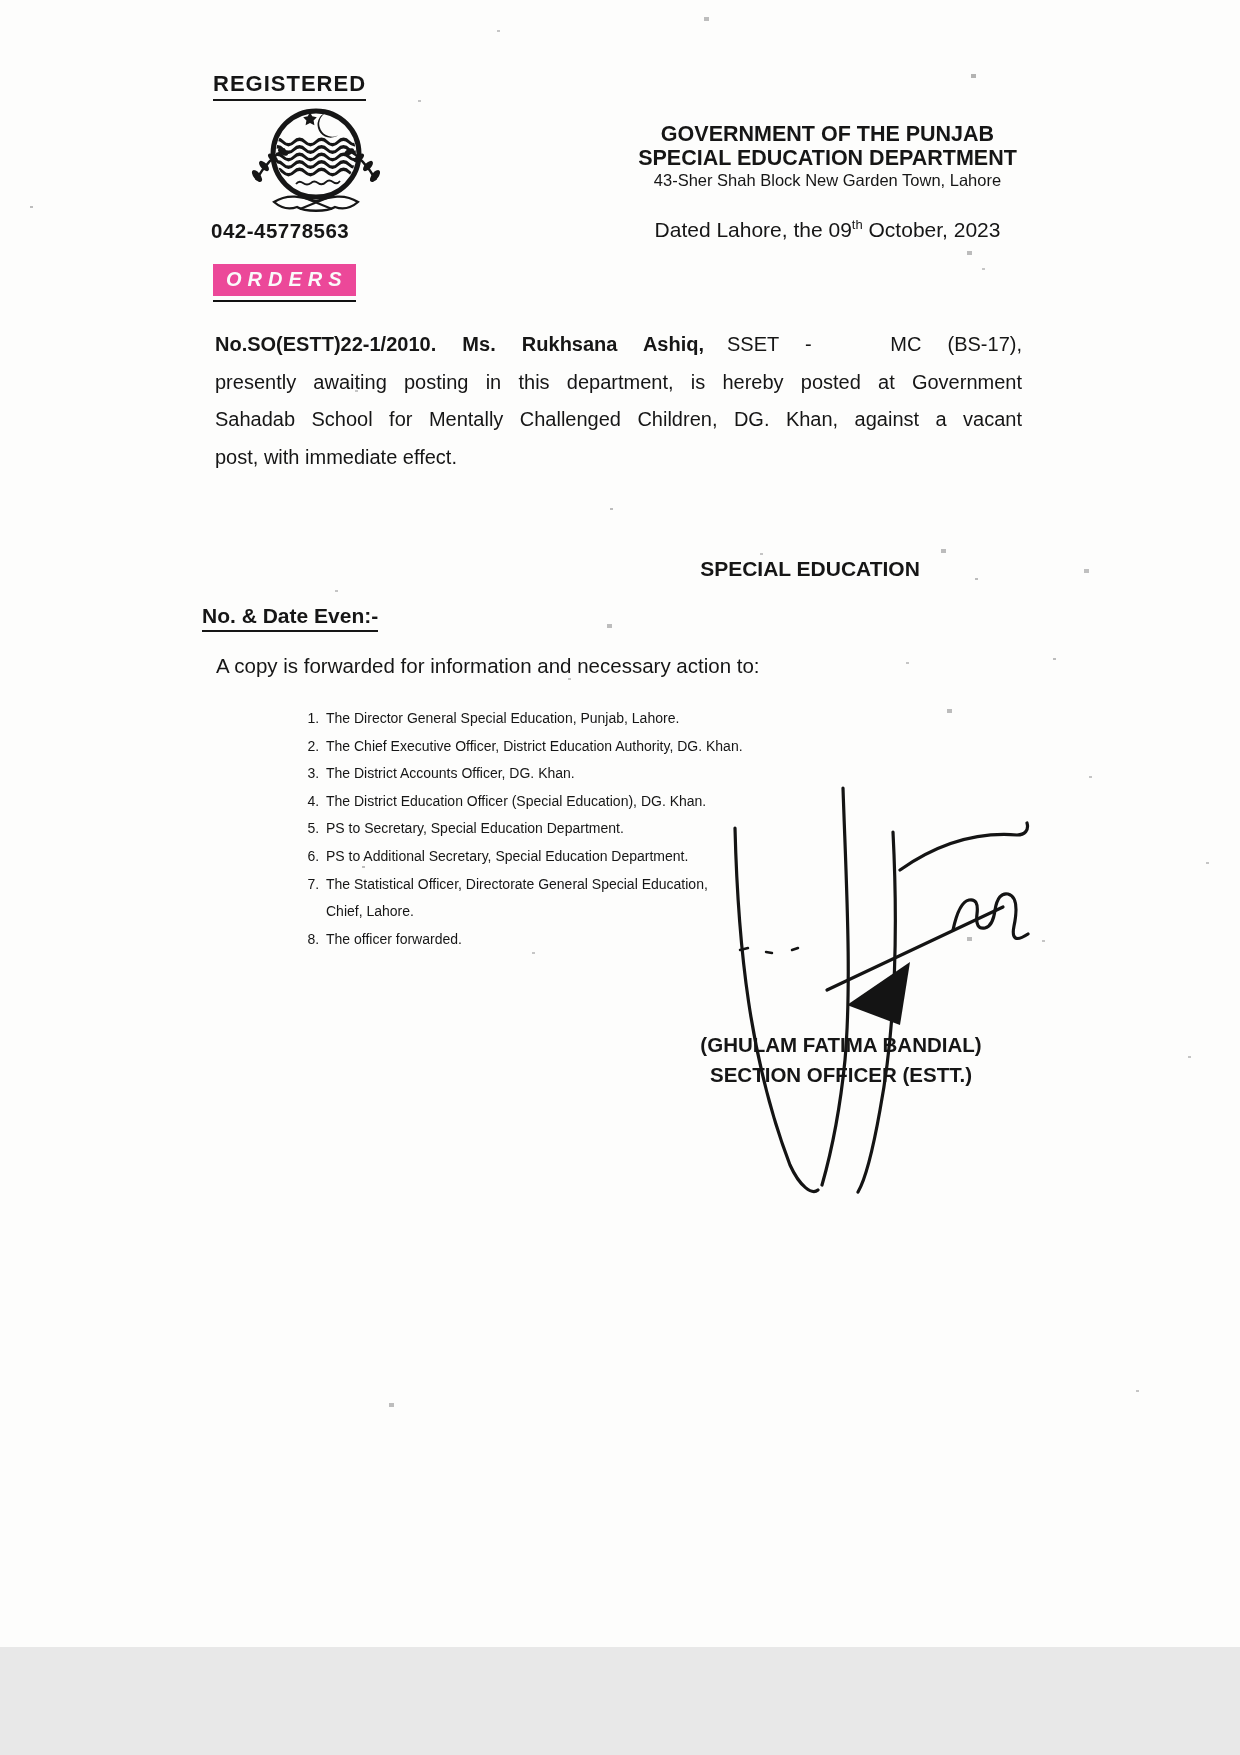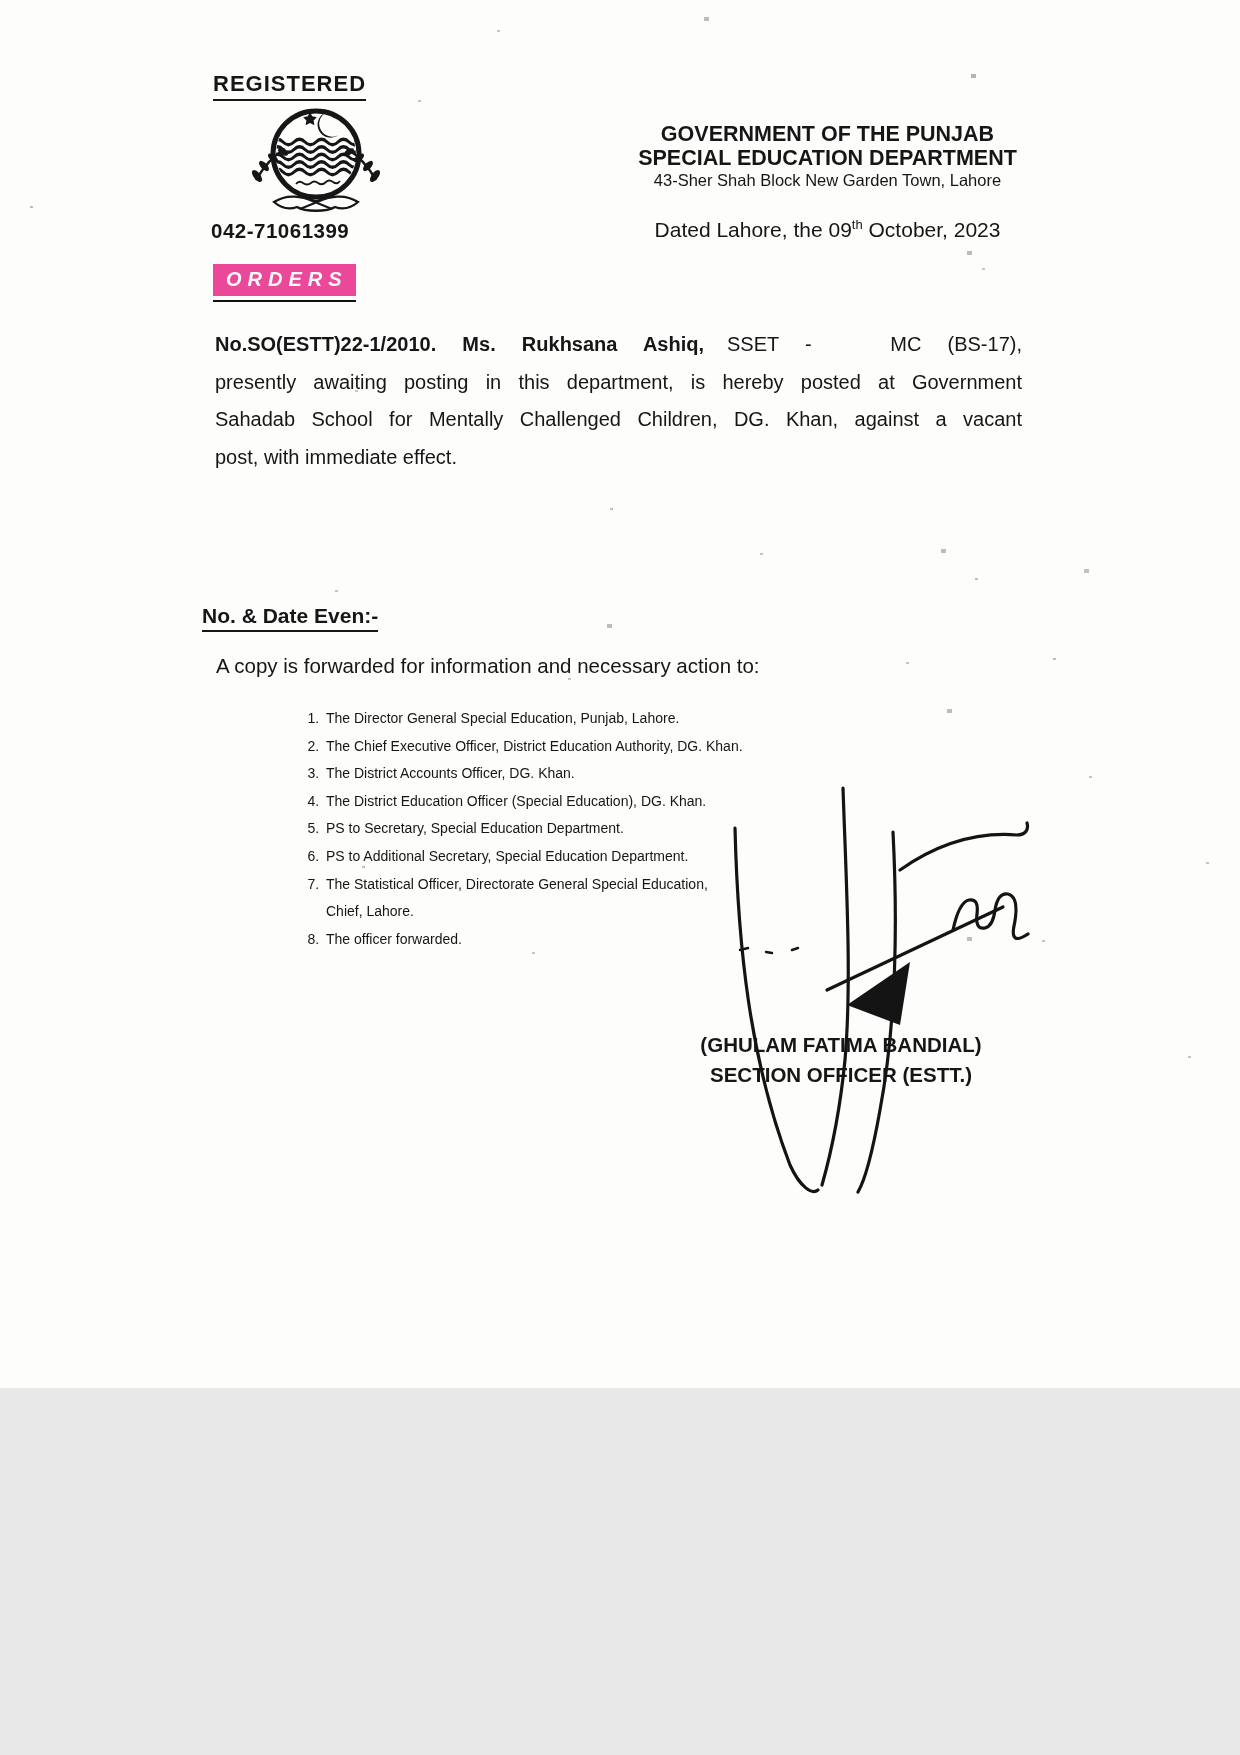--- a/index.html
+++ b/index.html
@@ -1,17 +1,17 @@
 <!DOCTYPE html>
 <html><head>
 <meta charset="utf-8">
 <style>
   html,body { margin:0; padding:0; background:#e8e8e8; }
   .page {
-    position:relative; width:1240px; height:1388px; margin:0 auto;
+    position:relative; width:1240px; height:1647px; margin:0 auto;
     background:#fdfdfc; color:#161616;
     font-family:"Liberation Sans","DejaVu Sans",sans-serif;
     overflow:hidden;
   }
   .abs { position:absolute; }
 
   .registered {
     left:213px; top:71px; font-size:22px; font-weight:bold; letter-spacing:1px;
     border-bottom:2.5px solid #161616; padding-bottom:2px;
   }
@@ -101,21 +101,21 @@
       <ellipse cx="43" cy="50" rx="2.8" ry="5.6" transform="rotate(-60 43 50)"></ellipse>
       <ellipse cx="135" cy="74" rx="3.4" ry="7" transform="rotate(38 135 74)"></ellipse>
       <ellipse cx="128" cy="64" rx="3.2" ry="6.4" transform="rotate(44 128 64)"></ellipse>
       <ellipse cx="119" cy="56" rx="3" ry="6" transform="rotate(52 119 56)"></ellipse>
       <ellipse cx="109" cy="50" rx="2.8" ry="5.6" transform="rotate(60 109 50)"></ellipse>
     </g>
     <path d="M34,100 C48,91 62,95 76,99 C90,95 104,91 118,100 C111,106 103,108 95,105 C87,110 65,110 57,105 C49,108 41,106 34,100 Z" fill="none" stroke="#161616" stroke-width="2.3"></path>
     <path d="M60,94 L92,107 M92,94 L60,107" stroke="#161616" stroke-width="2" fill="none"></path>
   </svg>
 
-  <div class="abs phone">042-71061399</div>
+  <div class="abs phone">042-45778563</div>
 
   <div class="abs letterhead">
     <div class="lh-gov">GOVERNMENT OF THE PUNJAB</div>
     <div class="lh-dep">SPECIAL EDUCATION DEPARTMENT</div>
     <div class="lh-addr">43-Sher Shah Block New Garden Town, Lahore</div>
   </div>
 
   <div class="abs dateline">
     <span>Dated Lahore, the 09</span><sup>th</sup><span> October, 2023</span>
   </div>
@@ -125,20 +125,21 @@
   </div>
 
   <div class="abs order-para">
     <div class="jline"><b>No.SO(ESTT)22-1/2010. Ms. Rukhsana Ashiq,</b><span class="order-rest">SSET -&nbsp;&nbsp;&nbsp;MC (BS-17),</span></div>
     <div class="jline">presently awaiting posting in this department, is hereby posted at Government</div>
     <div class="jline">Sahadab School for Mentally Challenged Children, DG. Khan, against a vacant</div>
     <div>post, with immediate effect.</div>
   </div>
 
   <div class="abs secretary-block">
+    <div>SPECIAL EDUCATION</div>
   </div>
 
   <div class="abs ref-label">No. &amp; Date Even:-</div>
 
   <div class="abs forward">A copy is forwarded for information and necessary action to:</div>
 
   <ol class="abs recipients">
       <li>The Director General Special Education, Punjab, Lahore.</li>
       <li>The Chief Executive Officer, District Education Authority, DG. Khan.</li>
       <li>The District Accounts Officer, DG. Khan.</li>

